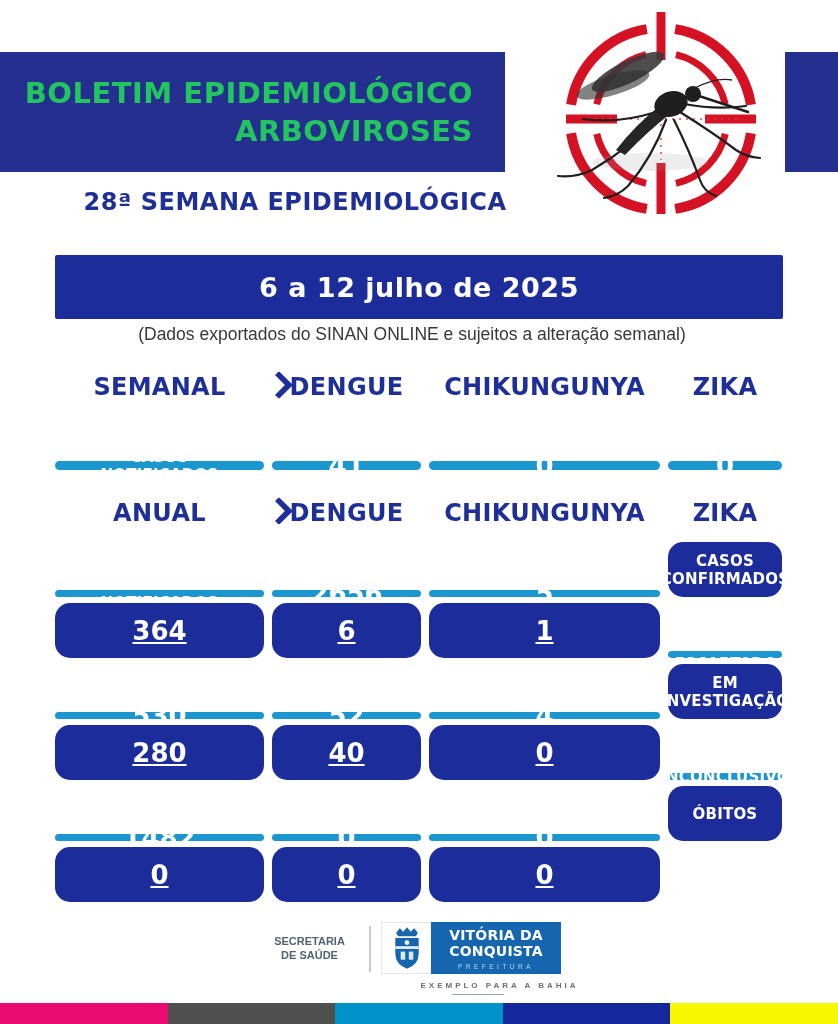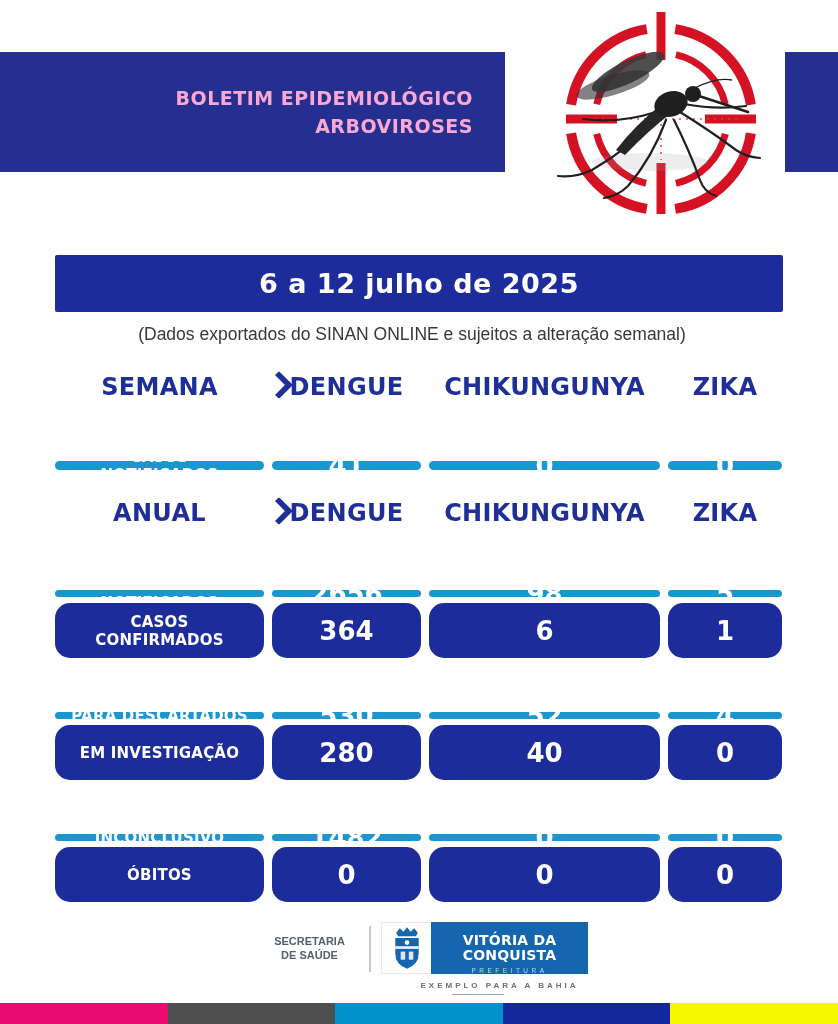--- a/index.html
+++ b/index.html
@@ -3,31 +3,31 @@
 <meta charset="utf-8">
 <style>
   html,body{margin:0;padding:0;background:#ffffff;}
   .page{position:relative;width:838px;height:1024px;background:#ffffff;overflow:hidden;
         font-family:"DejaVu Sans",sans-serif;}
 
   
   .band{position:absolute;left:0;top:52px;width:505px;height:120px;background:#252F90;
         display:flex;flex-direction:column;justify-content:center;align-items:flex-end;
         padding-right:32px;box-sizing:border-box;gap:9px;}
-  .band .t1,.band .t2{color:#f9a8d4;font-weight:800;font-size:19px;letter-spacing:.5px;line-height:1;}
+  .band .t1,.band .t2{color:#22c55e;font-weight:800;font-size:29px;letter-spacing:.5px;line-height:1;}
   .band-right{position:absolute;left:785px;top:52px;width:53px;height:120px;background:#252F90;}
 
   .subtitle{position:absolute;left:55px;top:188px;width:480px;text-align:center;
             color:#1E2F97;font-weight:800;font-size:24px;letter-spacing:.5px;}
 
   
   .target{position:absolute;left:540px;top:0;width:270px;height:250px;}
 
   
-  .date-banner{position:absolute;left:55px;top:255px;width:728px;height:57px;background:#1C2C9B;
+  .date-banner{position:absolute;left:55px;top:255px;width:728px;height:64px;background:#1C2C9B;
                display:flex;align-items:center;justify-content:center;border-radius:2px;}
   .date-banner span{color:#ffffff;font-weight:800;font-size:27px;letter-spacing:.5px;}
 
   .note{position:absolute;left:0;top:324px;width:824px;text-align:center;color:#383838;
         font-family:"Liberation Sans",sans-serif;font-size:17.5px;}
 
   
   .grid{position:absolute;left:55px;width:728px;display:grid;
         grid-template-columns:209px 149px 231px 114px;column-gap:8px;row-gap:6px;}
   .grid.weekly{top:366px;grid-template-rows:41px 57px;}
@@ -36,32 +36,32 @@
          font-weight:800;font-size:24px;letter-spacing:.3px;}
   .hcell.section{position:relative;}
   .chevron{position:absolute;right:-25px;top:50%;width:14px;height:14px;
            border-top:6px solid #1E2F97;border-right:6px solid #1E2F97;border-radius:2px;
            transform:translateY(-60%) rotate(45deg);}
   .cell{display:flex;align-items:center;justify-content:center;border-radius:9px;color:#fff;}
   .cell.light{background:#1B96CF;margin-top:48px;}
   .cell.dark{background:#1C2C9B;border-radius:15px;}
   .cell.lbl span{display:block;max-width:178px;text-align:center;font-weight:800;
                  font-size:15px;line-height:1.2;letter-spacing:.2px;}
-  .cell.num{font-weight:800;font-size:26px;}
+  .cell.num{font-weight:800;font-size:26px;text-decoration:underline;}
 
   
   .secretariat{position:absolute;left:262px;top:934px;width:95px;text-align:center;
                color:#51626F;font-family:"Liberation Sans",sans-serif;font-weight:700;
                font-size:11px;line-height:1.3;}
   .f-divider{position:absolute;left:369px;top:926px;width:2px;height:46px;background:#C2CBD2;}
   .logo-box{position:absolute;left:381px;top:922px;height:52px;display:flex;}
   .crest-wrap{width:50px;height:52px;background:#ffffff;display:flex;align-items:center;
               justify-content:center;border:1px solid #e8e8e8;border-right:none;box-sizing:border-box;}
-  .city-box{width:157px;height:52px;background:#1565AF;color:#fff;display:flex;flex-direction:column;
-            align-items:center;justify-content:flex-end;box-sizing:border-box;padding-top:2px;}
+  .city-box{width:130px;height:52px;background:#1565AF;color:#fff;display:flex;flex-direction:column;
+            align-items:center;justify-content:center;box-sizing:border-box;padding-top:2px;}
   .city-l1,.city-l2{font-weight:800;font-size:14px;line-height:1.12;letter-spacing:.2px;}
   .city-l3{font-size:6.5px;letter-spacing:3.5px;color:#BBD8F0;margin-top:3px;font-family:"Liberation Sans",sans-serif;}
   .slogan{position:absolute;left:402px;top:981px;width:195px;text-align:center;color:#6F6F6F;
           font-family:"Liberation Sans",sans-serif;font-weight:700;font-size:8px;letter-spacing:3px;}
   .slogan-line{position:absolute;left:452px;top:994px;width:52px;height:1px;background:#9AA6AD;}
 
   
   .stripe{position:absolute;left:0;bottom:0;width:838px;height:21px;display:flex;}
   .stripe div{flex:1;height:100%;}
   .s-magenta{background:#EA0B72;}
@@ -124,30 +124,31 @@
         <path d="M656 112 Q618 124 583 119"></path>
       </g>
       <path d="M662 104 Q635 125 616 150 L625 155 Q648 131 670 114 Z" fill="#262626"></path>
       <ellipse cx="671" cy="104" rx="17" ry="12.5" fill="#1F1F1F" transform="rotate(-18 671 104)"></ellipse>
       <circle cx="693" cy="94" r="8" fill="#1F1F1F"></circle>
       <path d="M699 96 L748 112" stroke="#1F1F1F" stroke-width="2.5" stroke-linecap="round"></path>
       <path d="M695 88 Q716 77 732 80" stroke="#1F1F1F" stroke-width="1.3" fill="none"></path>
     </g>
   </svg>
 
+  <div class="subtitle">28ª SEMANA EPIDEMIOLÓGICA</div>
 
   <div class="date-banner">
     <span>6 a 12 julho de 2025</span>
   </div>
 
   <div class="note">(Dados exportados do SINAN ONLINE e sujeitos a alteração semanal)</div>
 
   <div class="grid weekly">
     <div class="hcell section">
-      <span>SEMANA</span>
+      <span>SEMANAL</span>
       <span class="chevron"></span>
     </div>
     <div class="hcell">DENGUE</div>
     <div class="hcell">CHIKUNGUNYA</div>
     <div class="hcell">ZIKA</div>
 
     <div class="cell light lbl">
       <span>CASOS NOTIFICADOS</span>
     </div>
     <div class="cell light num">41</div>
@@ -161,21 +162,20 @@
       <span class="chevron"></span>
     </div>
     <div class="hcell">DENGUE</div>
     <div class="hcell">CHIKUNGUNYA</div>
     <div class="hcell">ZIKA</div>
 
     <div class="cell light lbl">
       <span>CASOS NOTIFICADOS</span>
     </div>
     <div class="cell light num">2656</div>
-    <div class="cell light num">98</div>
     <div class="cell light num">5</div>
 
     <div class="cell dark lbl">
       <span>CASOS CONFIRMADOS</span>
     </div>
     <div class="cell dark num">364</div>
     <div class="cell dark num">6</div>
     <div class="cell dark num">1</div>
 
     <div class="cell light lbl">

